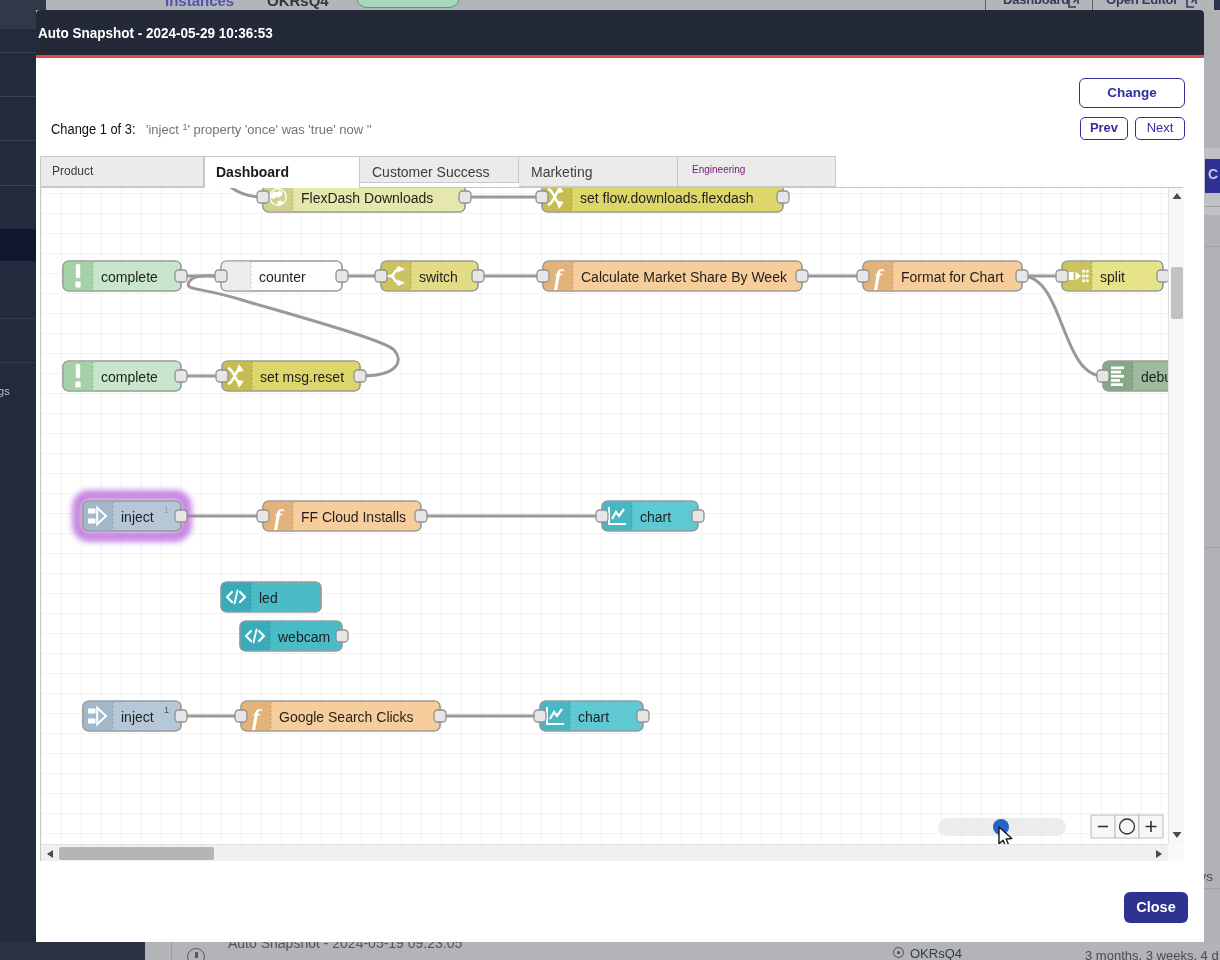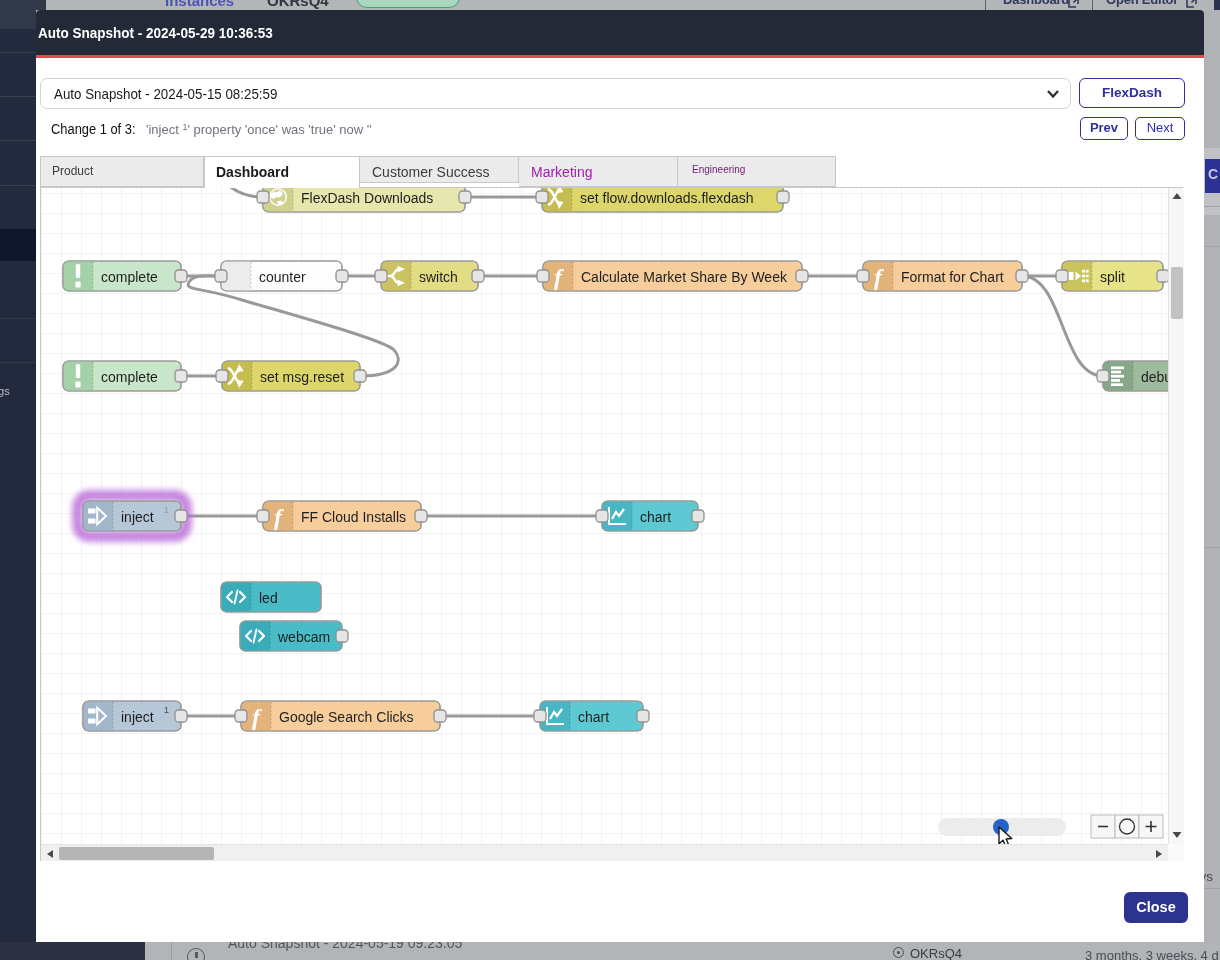--- a/index.html
+++ b/index.html
@@ -62,46 +62,40 @@
   <div class="abs" style="left:1085px;top:6px;font-size:13px;color:#4a4d55">3 months, 3 weeks, 4 d</div>
 </div>
 
 <div class="abs" style="left:36px;top:10px;width:1168px;height:932px;background:#ffffff;border-radius:4px 4px 0 0">
 
   <div class="abs" style="left:0;top:0;width:1168px;height:45px;background:#232936;border-radius:4px 4px 0 0">
     <div class="abs" style="left:2px;top:14px;font-size:15px;font-weight:bold;color:#ffffff;transform:scaleX(0.90);transform-origin:left center">Auto Snapshot - 2024-05-29 10:36:53</div>
   </div>
   <div class="abs" style="left:0;top:45px;width:1168px;height:3px;background:#e2484d"></div>
 
-  <div class="abs" style="left:4px;top:68px;width:1031px;height:31px;border:1px solid #d0d3d8;border-radius:7px;background:#fff">
-    <div class="abs" style="left:13px;top:6px;font-size:15px;color:#1a1a1a;transform:scaleX(0.89);transform-origin:left center">Auto Snapshot - 2024-05-15 08:25:59</div>
-    <svg class="abs" style="right:10px;top:9px" width="14" height="12" viewBox="0 0 14 12">
-          <path d="M2,3 L7,8.5 L12,3" fill="none" stroke="#333" stroke-width="2.4"></path>
-        </svg>
-  </div>
-
-  <div class="abs" style="left:1043px;top:68px;width:106px;height:30px;border:1.5px solid #312e9e;border-radius:6px;background:#fff;text-align:center;line-height:27px;font-size:13.5px;font-weight:bold;color:#312e9e">FlexDash</div>
+
+  <div class="abs" style="left:1043px;top:68px;width:106px;height:30px;border:1.5px solid #312e9e;border-radius:6px;background:#fff;text-align:center;line-height:27px;font-size:13.5px;font-weight:bold;color:#312e9e">Change</div>
 
   <div class="abs" style="left:15px;top:111px;font-size:14px;color:#111;transform:scaleX(0.92);transform-origin:left center">Change 1 of 3:</div>
   <div class="abs" style="left:110px;top:112px;font-size:13px;color:#6f737c">'inject <span style="font-size:9px;vertical-align:4px">1</span>' property 'once' was 'true' now ''</div>
   <div class="abs" style="left:1044px;top:107px;width:48px;height:23px;border:1.5px solid #312e9e;border-radius:5px;background:#fff;text-align:center;line-height:20px;font-size:13px;font-weight:bold;color:#312e9e">Prev</div>
   <div class="abs" style="left:1099px;top:107px;width:50px;height:23px;border:1.5px solid #312e9e;border-radius:5px;background:#fff;text-align:center;line-height:20px;font-size:13px;font-weight:normal;color:#312e9e">Next</div>
 
   <div class="abs" style="left:4px;top:146px;height:31px">
     <div class="abs" style="left:0;top:0;width:164px;height:31px;background:#ebebeb;border:1px solid #c8c8c8;">
           <span style="position:absolute;left:11px;top:7px;font-size:12px;color:#3c3c3c">Product</span>
         </div>
     <div class="abs" style="left:164px;top:0;width:156px;height:32px;background:#ffffff;border:1px solid #c8c8c8;border-bottom:none;z-index:3">
           <span style="position:absolute;left:11px;top:7px;font-size:14px;font-weight:bold;color:#1a1a1a">Dashboard</span>
         </div>
     <div class="abs" style="left:320px;top:0;width:159px;height:27px;background:#ebebeb;border:1px solid #c8c8c8;border-left:none">
           <span style="position:absolute;left:12px;top:7px;font-size:14px;color:#3c3c3c">Customer Success</span>
         </div>
     <div class="abs" style="left:479px;top:0;width:159px;height:31px;background:#ebebeb;border:1px solid #c8c8c8;border-left:none">
-          <span style="position:absolute;left:12px;top:7px;font-size:14px;color:#a21caf">Marketing</span>
+          <span style="position:absolute;left:12px;top:7px;font-size:14px;color:#404040">Marketing</span>
         </div>
     <div class="abs" style="left:638px;top:0;width:158px;height:31px;background:#ebebeb;border:1px solid #c8c8c8;border-left:none">
           <span style="position:absolute;left:14px;top:7px;font-size:10px;color:#701a75">Engineering</span>
         </div>
   </div>
 
   <div class="abs" style="left:4px;top:177px;width:1143px;height:674px;border:1px solid #c8c8c8;z-index:2">
 
     <div class="abs" style="left:0;top:0;width:1127px;height:656px;overflow:hidden;background:#fff">
       <svg width="1127" height="656" viewBox="0 0 1127 656" style="position:absolute;left:0;top:0">

